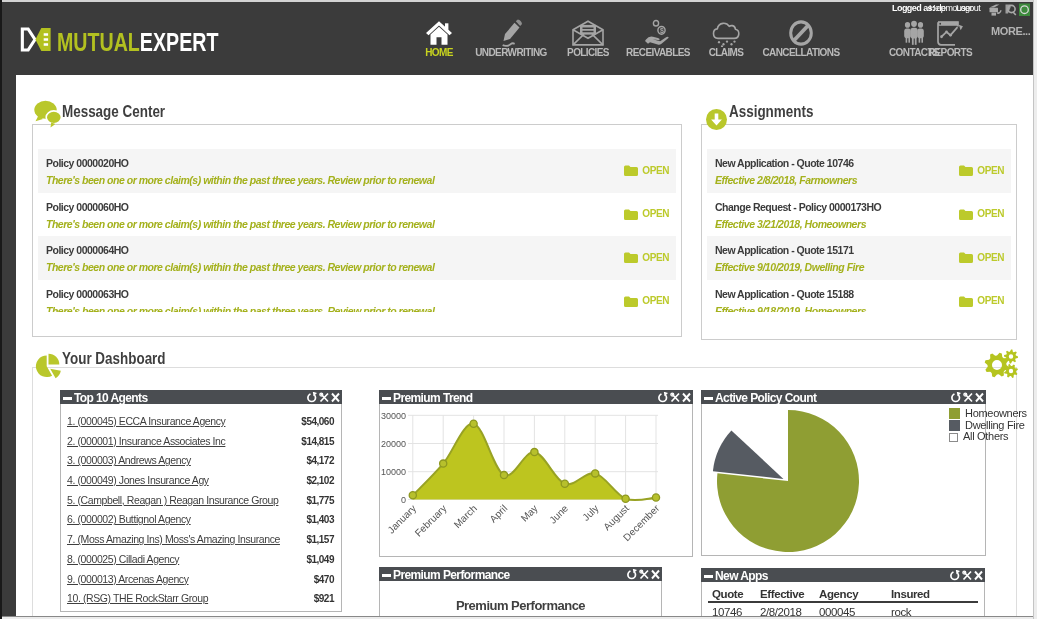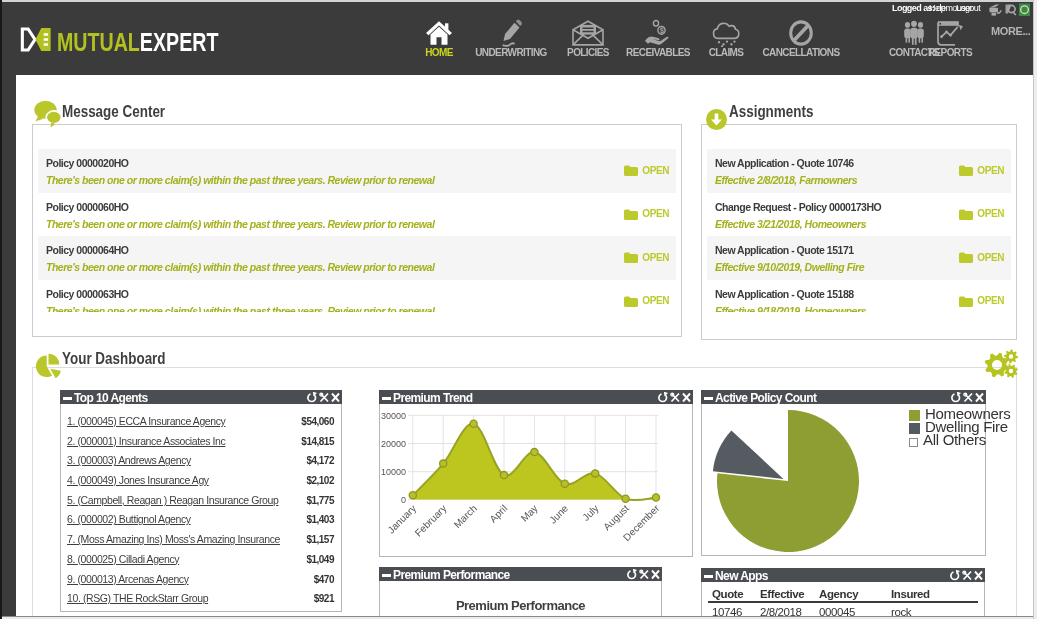--- a/index.html
+++ b/index.html
@@ -55,21 +55,21 @@
 
 
 #agents-list { position:absolute; left:6px; top:24px; right:6px; }
 .arow { height:19.7px; font-size:10.5px; color:#3f3f3f; position:relative; letter-spacing:-0.4px; line-height:13px; }
 .arow a { color:#3f3f3f; text-decoration:underline; }
 .arow .amt { position:absolute; right:1px; top:0; font-weight:bold; color:#333; font-size:10px; letter-spacing:-0.5px; }
 
 
 .axlbl { font-size:10px; fill:#555; }
 .aylbl { font-size:9px; fill:#555; }
-.leg { font-size:15px; color:#333; position:absolute; line-height:11.5px; white-space:nowrap; letter-spacing:-0.3px; }
+.leg { font-size:11px; color:#333; position:absolute; line-height:11.5px; white-space:nowrap; letter-spacing:-0.3px;margin-left:40px; }
 .leg .sq { display:inline-block; width:11px; height:11px; margin-right:5px; vertical-align:-2px; }
 
 
 .ncol { position:absolute; font-size:11.5px; color:#333; letter-spacing:-0.4px; }
 .ncol.hd { font-weight:bold; }
 </style>
 </head>
 <body>
 <div id="page">
   <div class="abs" id="header"></div>

